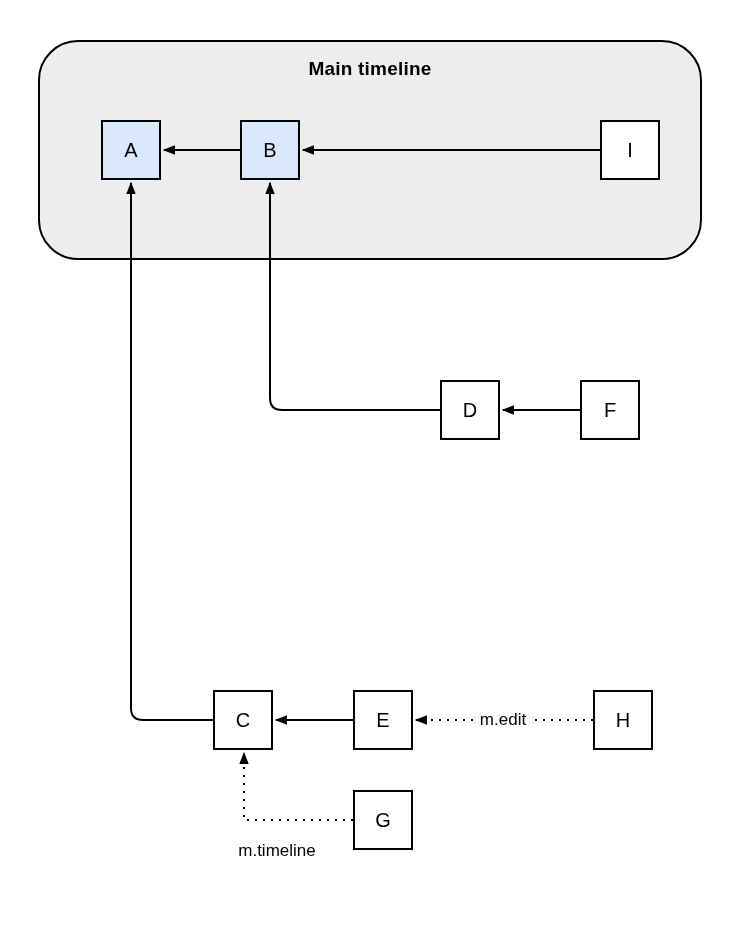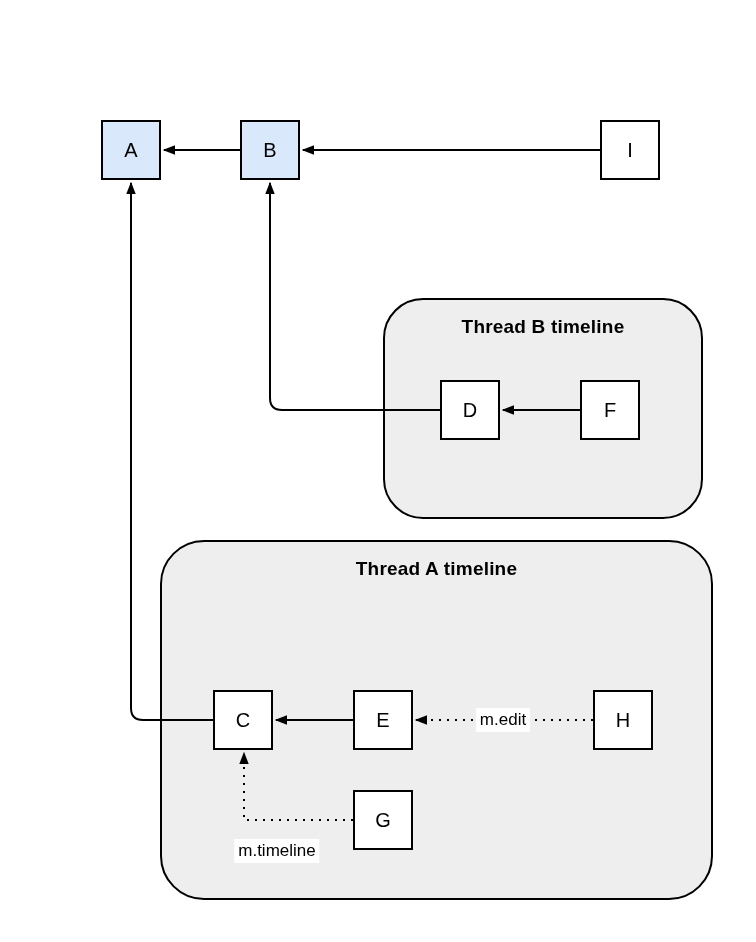--- a/index.html
+++ b/index.html
@@ -64,28 +64,25 @@
     white-space: nowrap;
   }
   .l-edit     { left: 503px; top: 720px; }
   .l-reaction { left: 277px; top: 851px; }
 </style>
 </head>
 <body>
 
 <div class="canvas">
 
-
-  <div class="container c-thread-b" style="background-color: rgb(238, 238, 238);">
-    <div class="container-title">Thread B timeline</div>
+  <div class="container c-main" style="background-color: rgb(238, 238, 238);">
+    <div class="container-title">Main timeline</div>
   </div>
 
-  <div class="container c-thread-a" style="background-color: rgb(238, 238, 238);">
-    <div class="container-title">Thread A timeline</div>
-  </div>
+
 
   <svg class="edges" viewBox="0 0 756 942" xmlns="http://www.w3.org/2000/svg">
     <defs>
       <marker id="arrow" viewBox="0 0 13 11" refX="11" refY="5.5" markerWidth="13" markerHeight="11" orient="auto" markerUnits="userSpaceOnUse">
         <path d="M0,0.8 L12.3,5.5 L0,10.2 Z" fill="#000000"></path>
       </marker>
     </defs>
 
     <path class="edge" d="M240 150 L164 150" marker-end="url(#arrow)"></path>
     <path class="edge" d="M600 150 L303 150" marker-end="url(#arrow)"></path>

